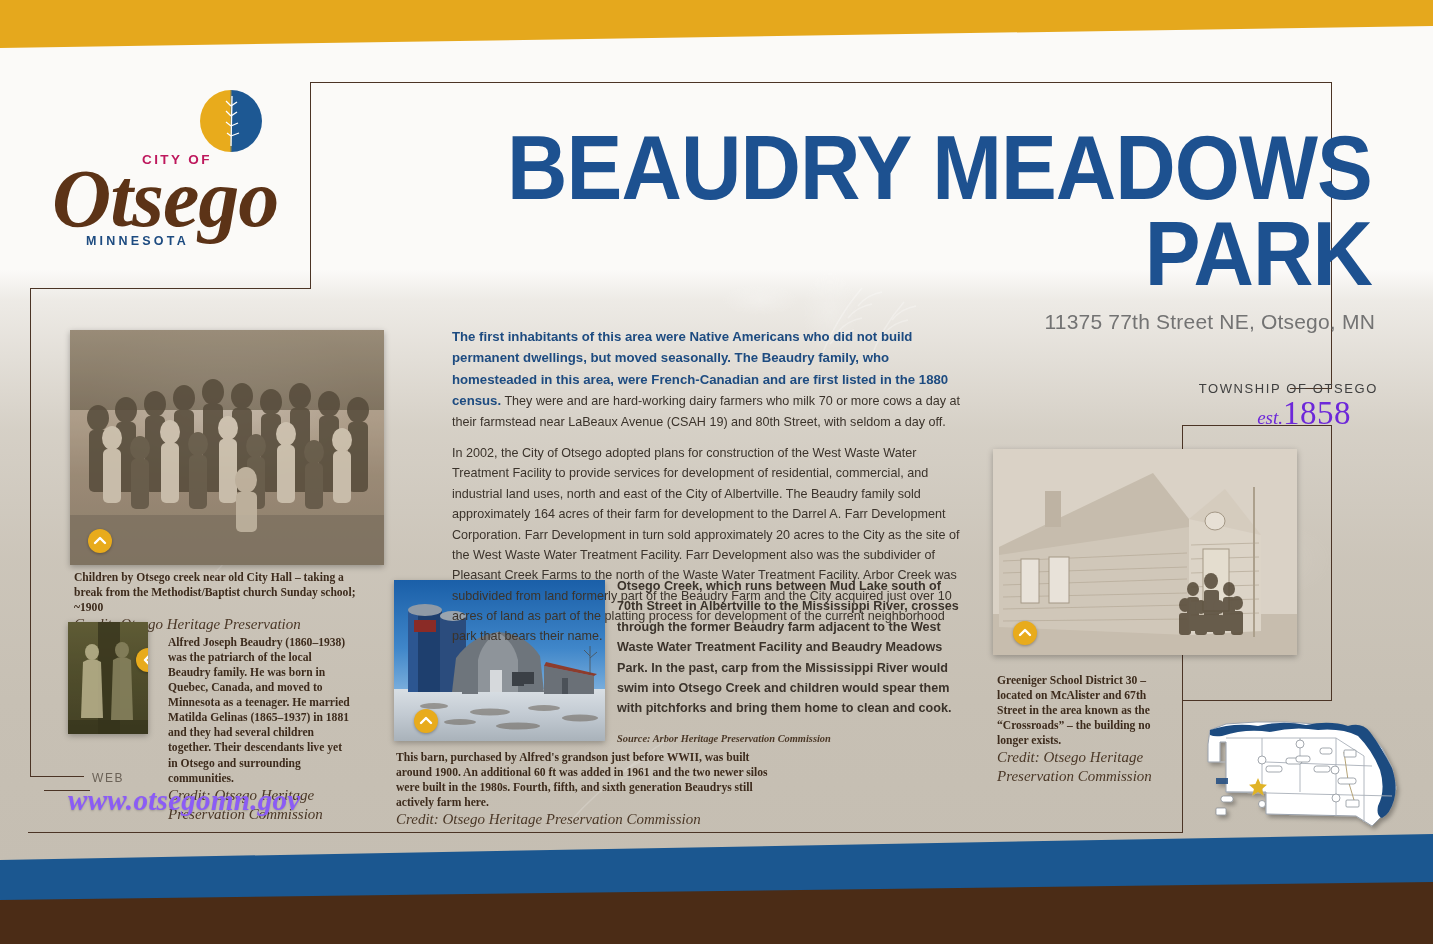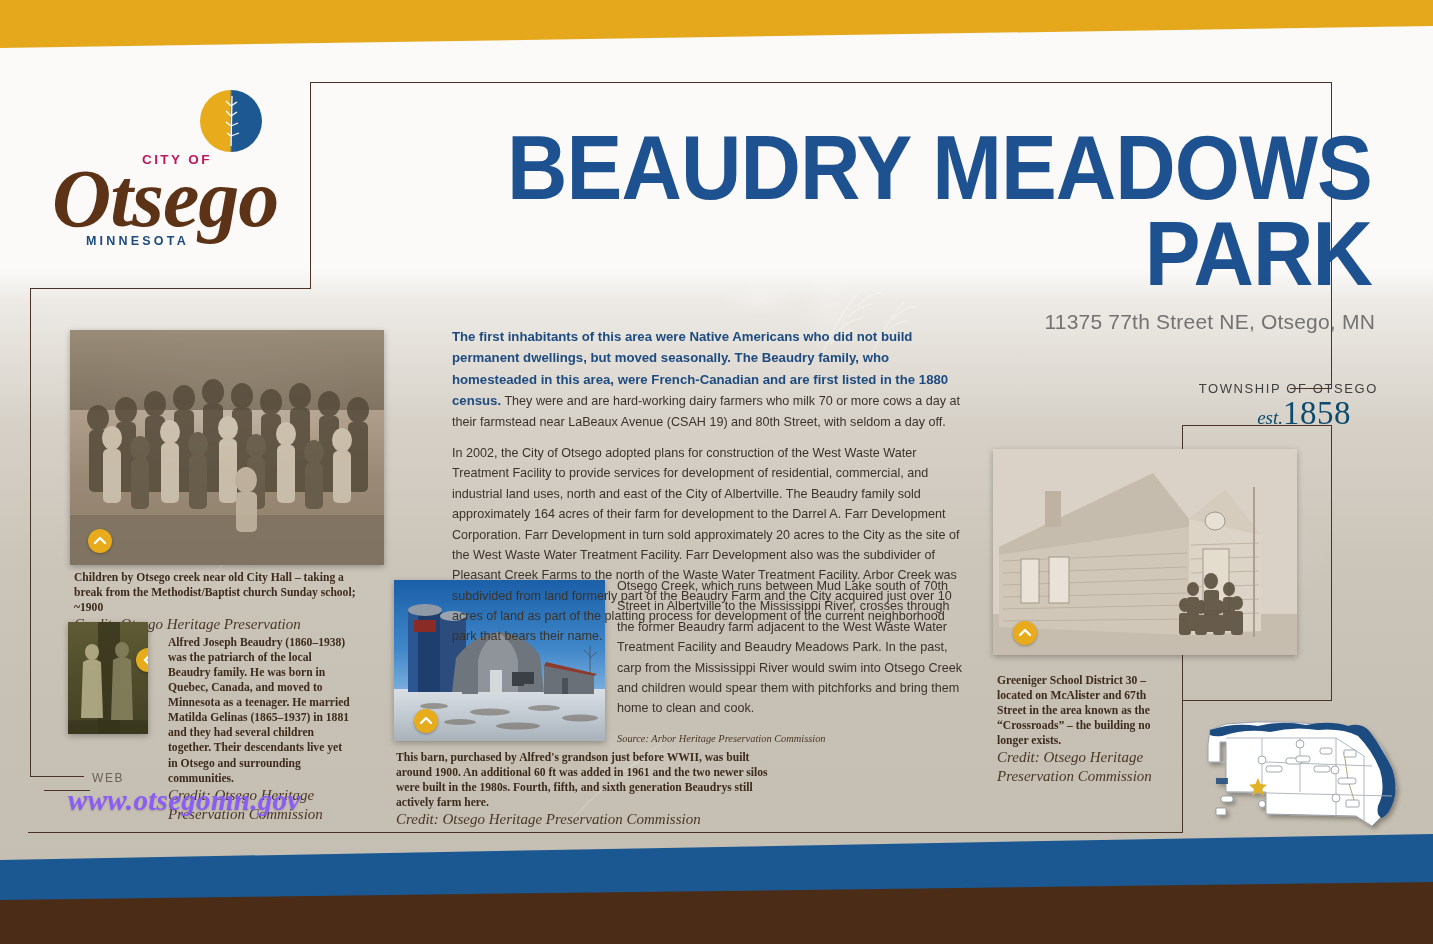--- a/index.html
+++ b/index.html
@@ -164,21 +164,21 @@
     position: absolute;
     right: 55px; top: 381px;
     font-size: 13px;
     letter-spacing: 1.6px;
     color: #404040;
   }
   .est {
     position: absolute;
     right: 82px; top: 395px;
     font-family: "Liberation Serif", serif;
-    color: #0c4a6e;
+    color: #6d28d9;
     margin-left: 28px;
   }
   .est .pre { font-style: italic; font-size: 19px; }
   .est .yr  { font-size: 33px; letter-spacing: 0.5px; }
 
   
   .photo {
     position: absolute;
     background: #cfc8bd;
     box-shadow: 0 2px 6px rgba(0,0,0,0.28);
@@ -250,21 +250,21 @@
     line-height: 1.62;
   }
   #body-main { left: 452px; top: 326px; width: 512px; }
   #body-main .lead {
     color: #1d4b80;
     font-weight: bold;
     font-size: 13.2px;
     line-height: 1.62;
   }
   #body-main p { margin-bottom: 11px; }
-  #body-creek { left: 617px; top: 576px; width: 347px; }
+  #body-creek { left: 617px; top: 576px; width: 347px; font-weight: bold; }
   #body-creek .src {
     font-family: "Liberation Serif", serif;
     font-style: italic;
     font-size: 10.4px;
     color: #4a3726;
     margin-top: 12px;
     display: block;
   }
 
   

